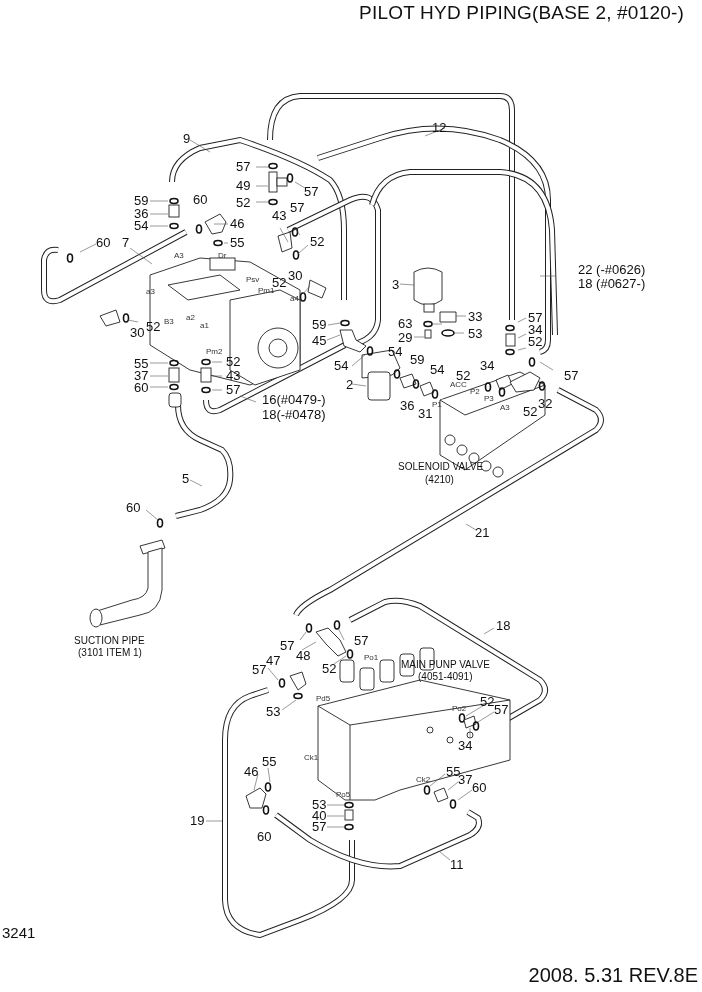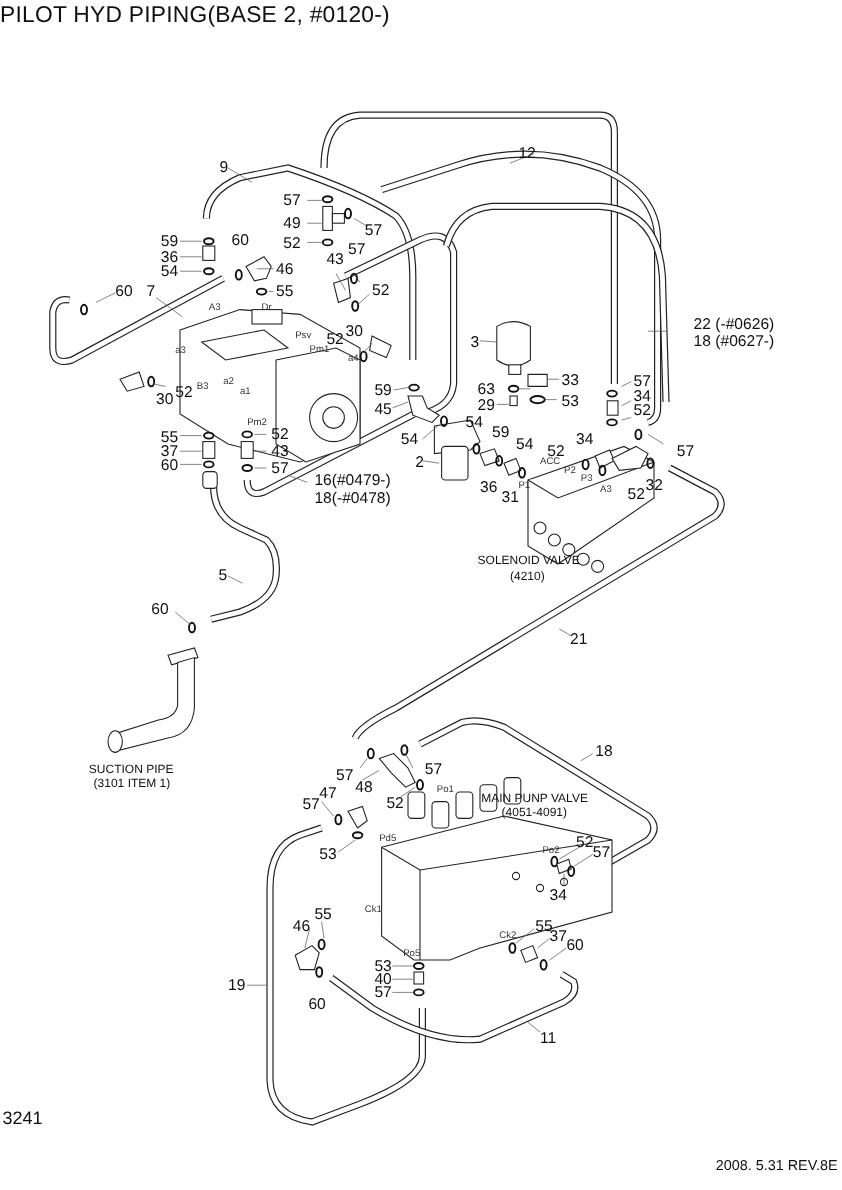--- a/index.html
+++ b/index.html
@@ -1,19 +1,19 @@
 <!DOCTYPE html>
 <html><head>
 <meta charset="utf-8">
 <style>
   html, body { margin: 0; padding: 0; background: #ffffff; }
   body { width: 702px; height: 992px; position: relative; overflow: hidden; font-family: "Liberation Sans", sans-serif; color: #111; }
-  .title { position: absolute; left: 0; top: 2px; width: 684px; text-align: left; font-size: 19px; letter-spacing: 0.2px; }
+  .title { position: absolute; left: 0; top: 2px; width: 684px; text-align: right; font-size: 19px; letter-spacing: 0.2px; }
   .footer-left { position: absolute; left: 2px; top: 924px; font-size: 15px; }
-  .footer-right { position: absolute; right: 4px; top: 964px; font-size: 12px; }
+  .footer-right { position: absolute; right: 4px; top: 964px; font-size: 20px; }
   svg.diagram { position: absolute; left: 0; top: 0; }
   .lbl { font-family: "Liberation Sans", sans-serif; font-size: 13px; fill: #111; }
   .lbl-sm { font-family: "Liberation Sans", sans-serif; font-size: 8px; fill: #333; }
   .lbl-md { font-family: "Liberation Sans", sans-serif; font-size: 10px; fill: #111; }
   .hose-in { fill: none; stroke: #fff; stroke-width: 4; }
   .hose-out { fill: none; stroke: #222; stroke-width: 6; }
   .leader { stroke: #555; stroke-width: 0.6; fill: none; }
   .part { fill: #fff; stroke: #222; stroke-width: 0.9; }
   .oring { fill: none; stroke: #111; stroke-width: 1.6; }
 </style>

